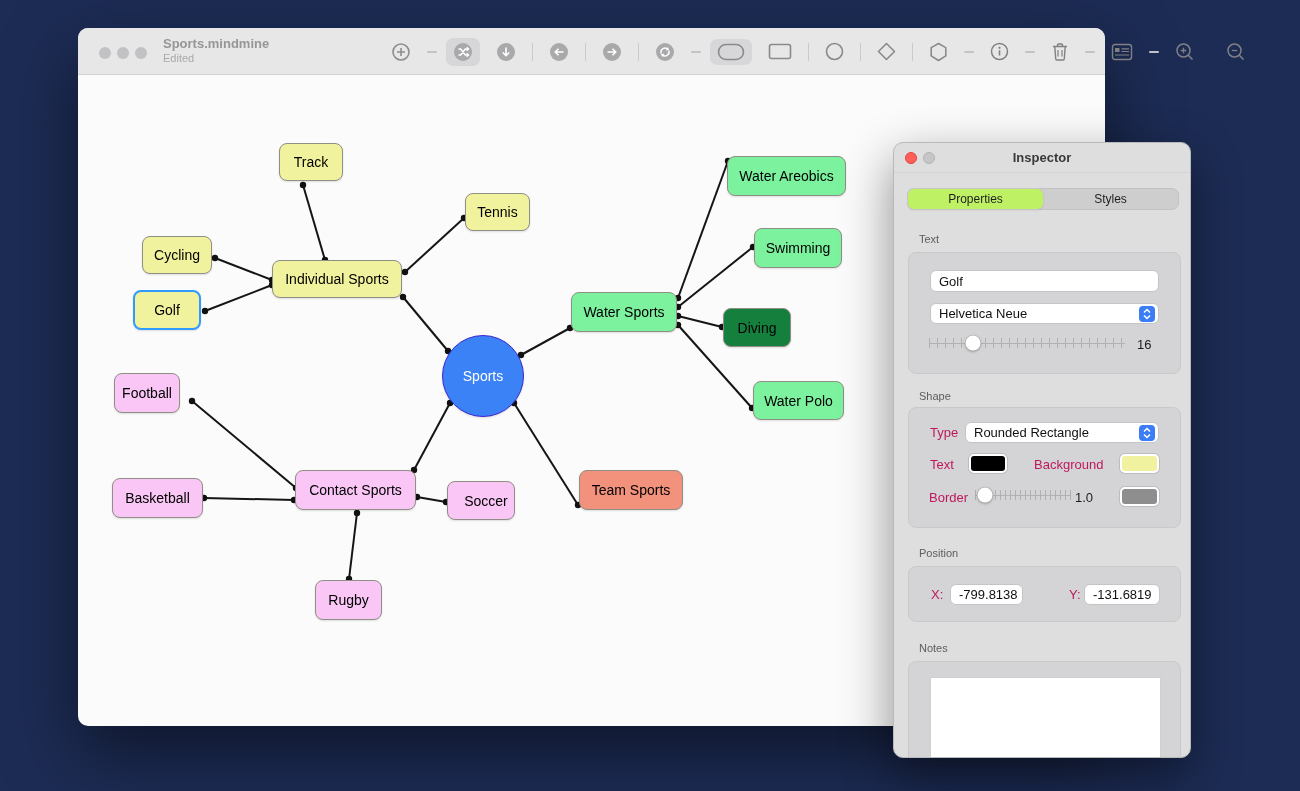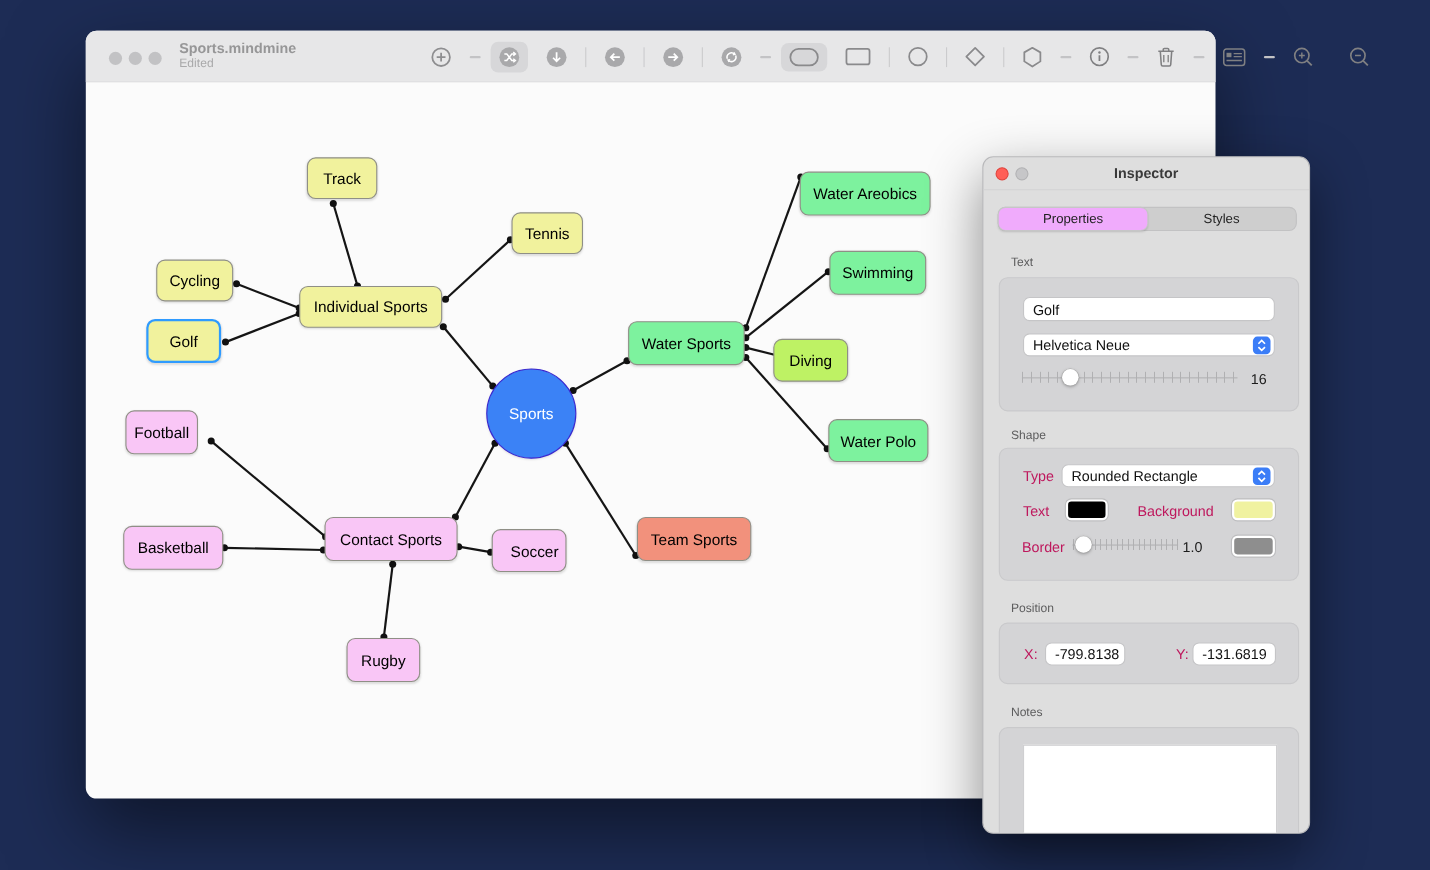--- a/index.html
+++ b/index.html
@@ -38,21 +38,21 @@
     overflow:hidden; border:1px solid #b9b9bb; }
   .ins-titlebar { position:relative; height:30px; border-bottom:1px solid #d3d3d4; }
   .ins-title { text-align:center; line-height:30px; font-size:13px; font-weight:bold; color:#3a3a3a; }
   .ins-btn { position:absolute; top:9px; width:12px; height:12px; border-radius:50%; }
   .ins-close { left:11px; background:#ff5f57; border:1px solid #e0443d; }
   .ins-min { left:29px; background:#c6c6c8; border:1px solid #b2b2b4; }
 
   .segmented { position:absolute; left:13px; top:45px; width:272px; height:22px;
     background:#cecece; border-radius:7px; border:1px solid #c2c2c3; display:flex; }
   .seg { flex:1; display:flex; align-items:center; justify-content:center; font-size:12px; color:#1f1f1f; }
-  .seg.on { background:#f0abfc; border-radius:6px; box-shadow:0 0 0 1px #c6c6c7, 0 1px 2px rgba(0,0,0,.15); }
+  .seg.on { background:#bef264; border-radius:6px; box-shadow:0 0 0 1px #c6c6c7, 0 1px 2px rgba(0,0,0,.15); }
 
   .sec-label { position:absolute; font-size:11px; color:#5d5d5e; }
   .group { position:absolute; left:14px; width:273px; background:#d4d4d6;
     border:1px solid #c9c9cb; border-radius:8px; }
 
   .field { position:absolute; background:#fff; border:1px solid #c5c5c7; border-radius:6px;
     font-size:13px; color:#111; display:flex; align-items:center; padding:0 8px;
     white-space:nowrap; overflow:hidden; }
   .stepper { position:absolute; right:3px; top:50%; transform:translateY(-50%);
     width:16px; height:16px; background:#3b7df7; border-radius:4px;
@@ -229,21 +229,21 @@
 
   <div class="node" style="left: 201px; top: 115px; width: 64px; height: 38px; background-color: rgb(241, 242, 157);">Track</div>
   <div class="node" style="left: 387px; top: 165px; width: 65px; height: 38px; background-color: rgb(241, 242, 157);">Tennis</div>
   <div class="node" style="left: 64px; top: 208px; width: 70px; height: 38px; background-color: rgb(241, 242, 157);">Cycling</div>
   <div class="node" style="left: 194px; top: 232px; width: 130px; height: 38px; background-color: rgb(241, 242, 157);">Individual Sports</div>
   <div class="node sel" style="left: 55px; top: 262px; width: 68px; height: 40px; background-color: rgb(241, 242, 157);">Golf</div>
   <div class="node center" style="left: 364px; top: 307px; width: 82px; height: 82px; background-color: #3b82f6;">Sports</div>
   <div class="node" style="left: 493px; top: 264px; width: 106px; height: 40px; background-color: rgb(125, 242, 158);">Water Sports</div>
   <div class="node" style="left: 649px; top: 128px; width: 119px; height: 40px; background-color: rgb(125, 242, 158);">Water Areobics</div>
   <div class="node" style="left: 676px; top: 200px; width: 88px; height: 40px; background-color: rgb(125, 242, 158);">Swimming</div>
-  <div class="node" style="left: 625px; top: 280px; width: 68px; height: 39px; background-color: #bef264;">Diving</div>
+  <div class="node" style="left: 645px; top: 280px; width: 68px; height: 39px; background-color: #15803d;">Diving</div>
   <div class="node" style="left: 675px; top: 353px; width: 91px; height: 39px; background-color: rgb(125, 242, 158);">Water Polo</div>
   <div class="node" style="left: 501px; top: 442px; width: 104px; height: 40px; background-color: rgb(242, 145, 124);">Team Sports</div>
   <div class="node" style="left: 36px; top: 345px; width: 66px; height: 40px; background-color: rgb(249, 198, 246);">Football</div>
   <div class="node" style="left: 34px; top: 450px; width: 91px; height: 40px; background-color: rgb(249, 198, 246);">Basketball</div>
   <div class="node" style="left: 217px; top: 442px; width: 121px; height: 40px; background-color: rgb(249, 198, 246);">Contact Sports</div>
   <div class="node" style="left: 369px; top: 453px; width: 68px; height: 39px; background-color: rgb(249, 198, 246); padding-left: 10px;">Soccer</div>
   <div class="node" style="left: 237px; top: 552px; width: 67px; height: 40px; background-color: rgb(249, 198, 246);">Rugby</div>
 </div>
 
 <div class="inspector">

